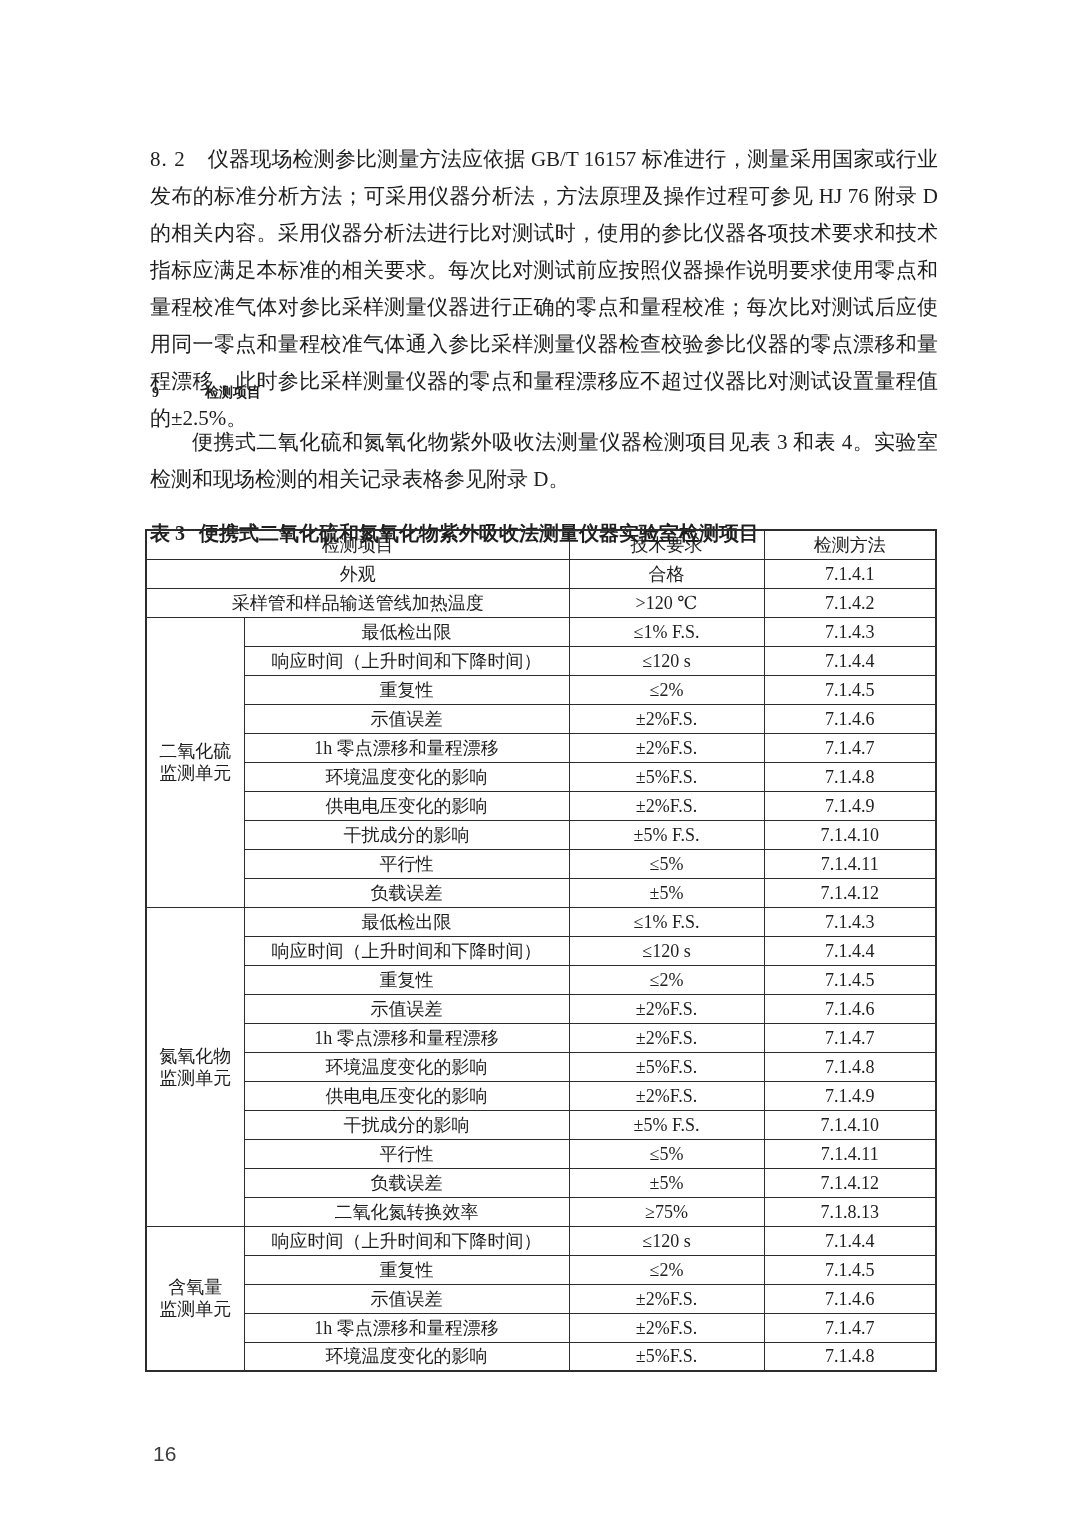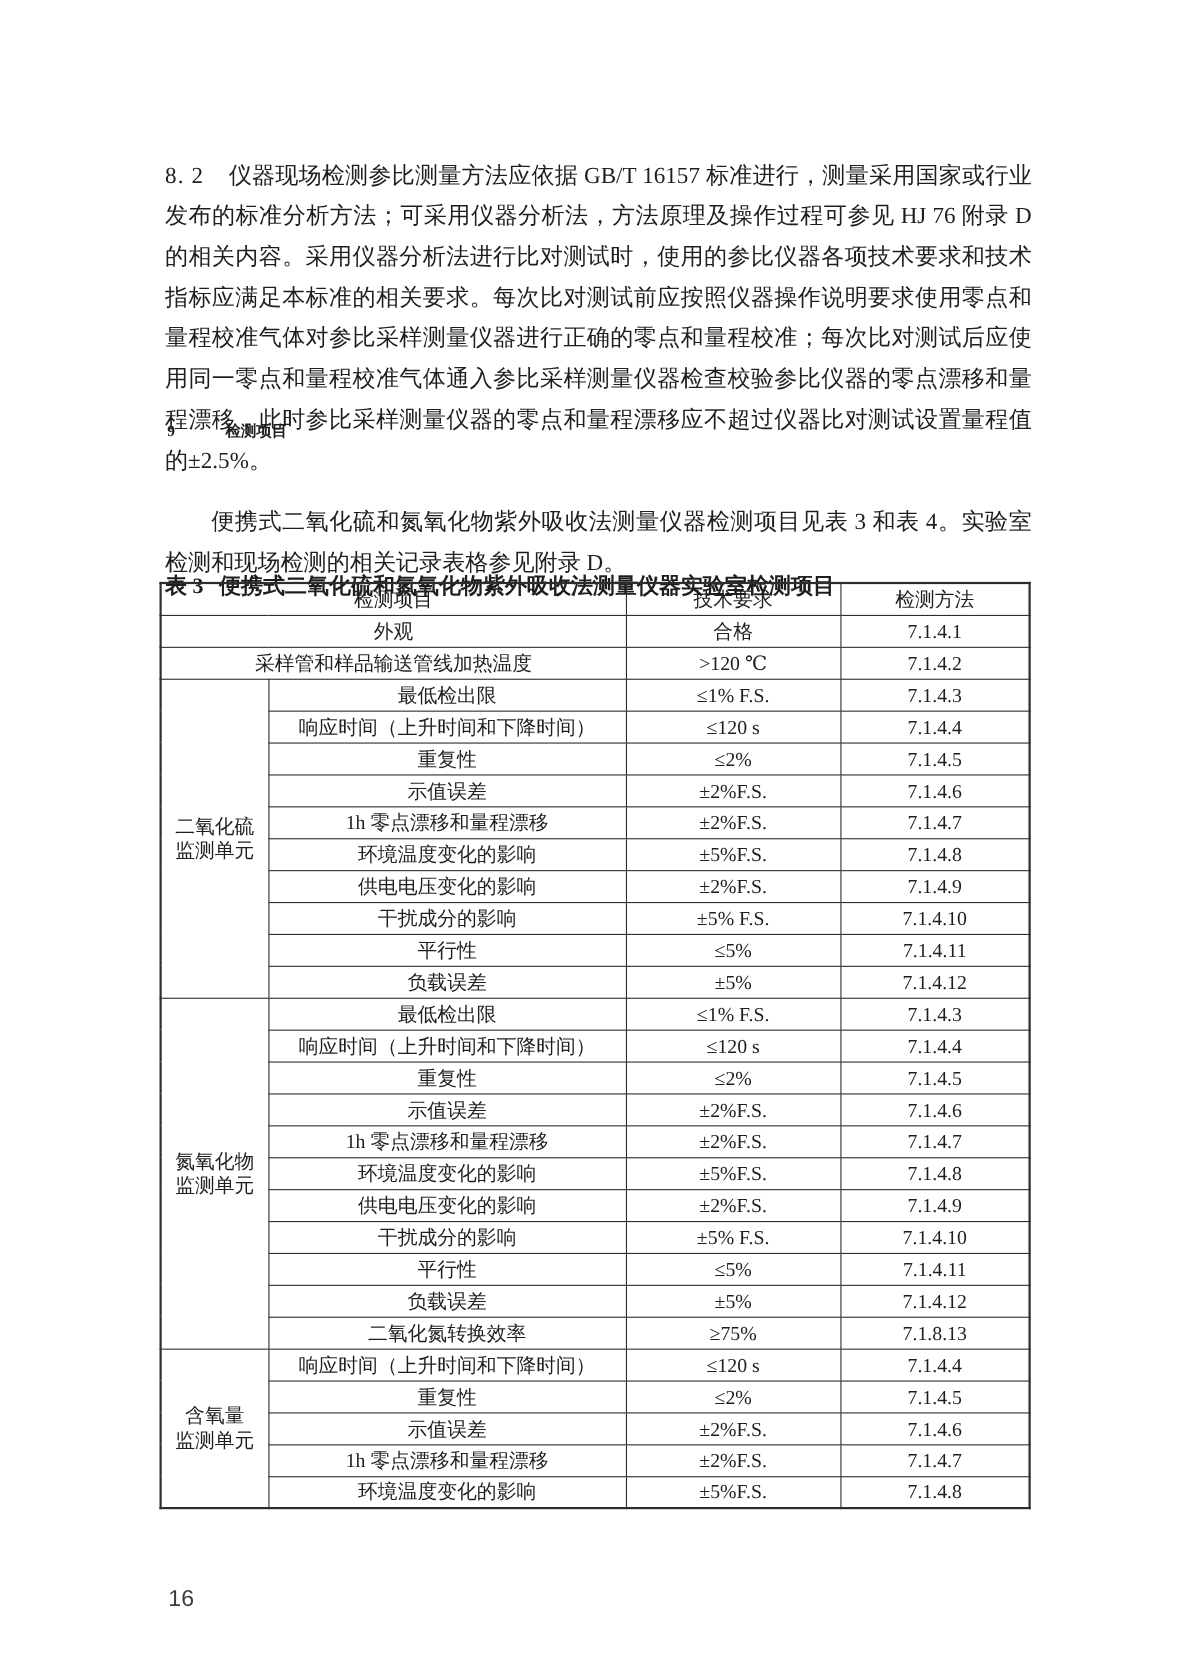--- a/index.html
+++ b/index.html
@@ -27,21 +27,21 @@
   .section-heading {
     position: absolute;
     left: 152px;
     top: 379px;
     margin: 0;
     font-size: 14px;
     font-weight: bold;
     line-height: 28px;
   }
   .section-heading .sec-num { display: inline-block; width: 53px; }
-  .para-9 { top: 424px; text-indent: 2em; margin-top: 32px; }
+  .para-9 { top: 424px; text-indent: 2em; }
   .table-caption {
     position: absolute;
     left: 150px;
     top: 519px;
     width: 788px;
     margin: 0;
     text-align: left;
     font-size: 20px;
     font-weight: bold;
     line-height: 28px;

